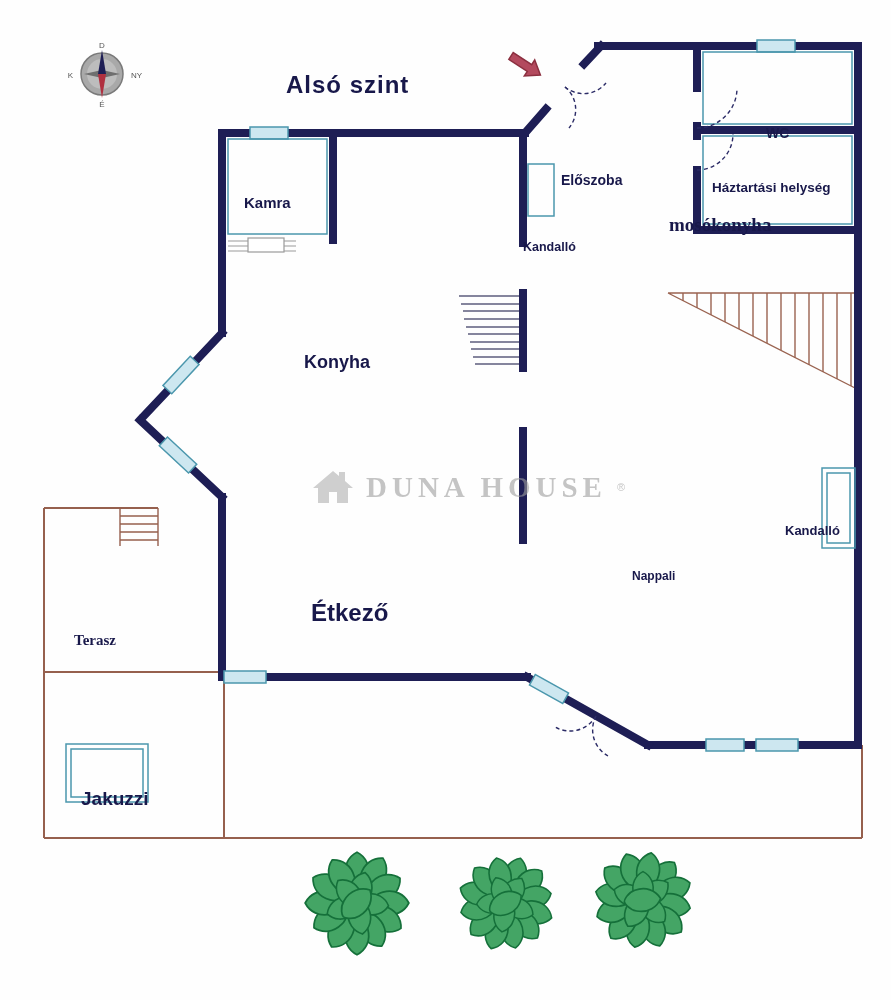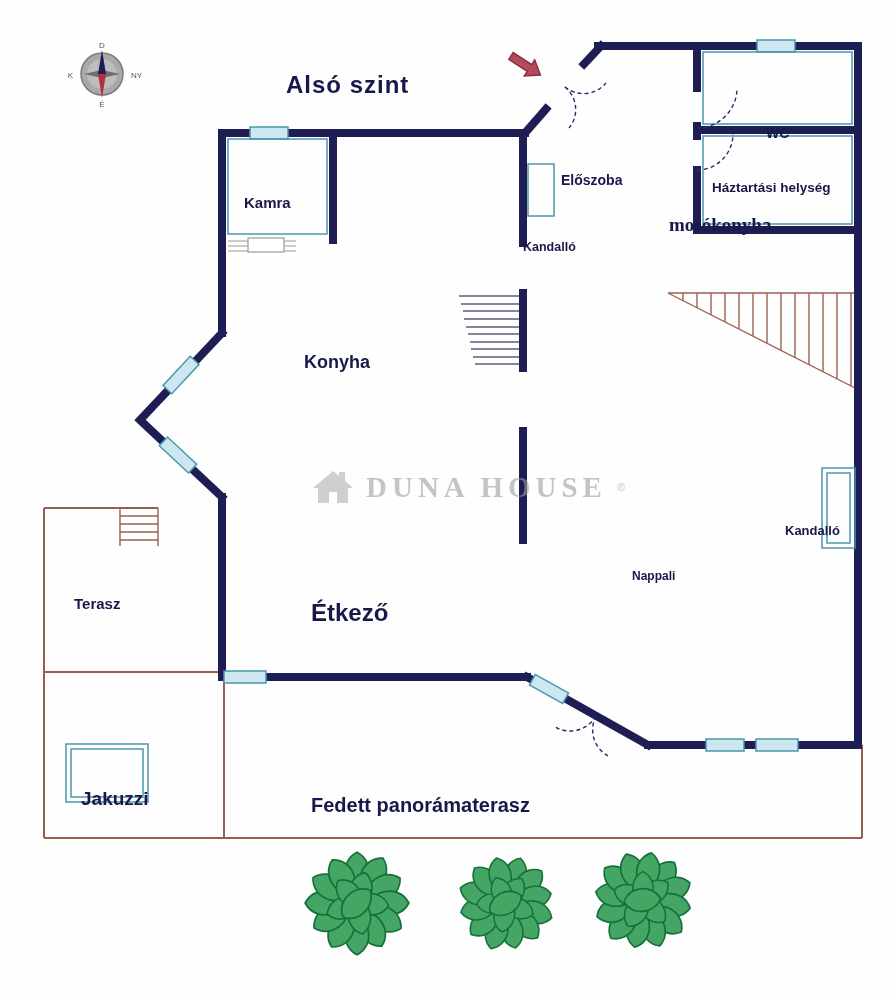--- a/index.html
+++ b/index.html
@@ -11,21 +11,21 @@
   .kamra{left:244px;top:171px;font-size:15px;}
   .konyha{left:304px;top:329px;font-size:18px;text-align:right;}
   .eloszoba{left:561px;top:149px;font-size:14px;}
   .gardrob{left:523px;top:217px;font-size:12.5px;}
   .wc{left:766px;top:102px;font-size:14px;}
   .haztartasi1{left:712px;top:157px;font-size:13.5px;}
   .haztartasi2{left:669px;top:191px;font-size:19px;font-family:Liberation Serif, serif;}
   .nappali{left:632px;top:546px;font-size:12px;}
   .kandallo{left:785px;top:500px;font-size:13px;}
   .etkezo{left:311px;top:576px;font-size:24px;}
-  .terasz{left:74px;top:572px;font-size:15px;}
+  .terasz{left:74px;top:608px;font-size:15px;font-family:Liberation Serif, serif;}
   .jakuzzi{left:81px;top:765px;font-size:19px;}
   .fedett{left:311px;top:770px;font-size:20px;}
   #watermark{position:absolute;left:310px;top:468px;display:flex;align-items:center;gap:10px;
              opacity:.6;}
   #watermark .wm-text{font-family:"Liberation Serif", serif;font-size:29px;font-weight:bold;
              color:#9e9e9e;letter-spacing:5px;white-space:nowrap;}
   #watermark sup{font-size:11px;color:#9e9e9e;}
 </style>
 </head>
 <body>
@@ -162,21 +162,20 @@
   <div class="lbl eloszoba">Előszoba</div>
   <div class="lbl gardrob">Kandalló</div>
   <div class="lbl wc">WC</div>
   <div class="lbl haztartasi1">Háztartási helység</div>
   <div class="lbl haztartasi2">mosókonyha</div>
   <div class="lbl nappali">Nappali</div>
   <div class="lbl kandallo">Kandalló</div>
   <div class="lbl etkezo">Étkező</div>
   <div class="lbl terasz">Terasz</div>
   <div class="lbl jakuzzi">Jakuzzi</div>
-  <div class="lbl fedett">Fedett panorámaterasz</div>
 
   <div id="watermark">
     <svg width="46" height="38" viewBox="0 0 46 38">
       <path d="M3,20 L23,3 L29,8 L29,4 L35,4 L35,13 L43,20 L38,20 L38,35 L8,35 L8,20 Z" fill="#b0b0b0"></path>
       <rect x="19" y="24" width="8" height="11" fill="#fefefe"></rect>
     </svg>
     <span class="wm-text">DUNA HOUSE</span>
     <sup>®</sup>
   </div>
 

